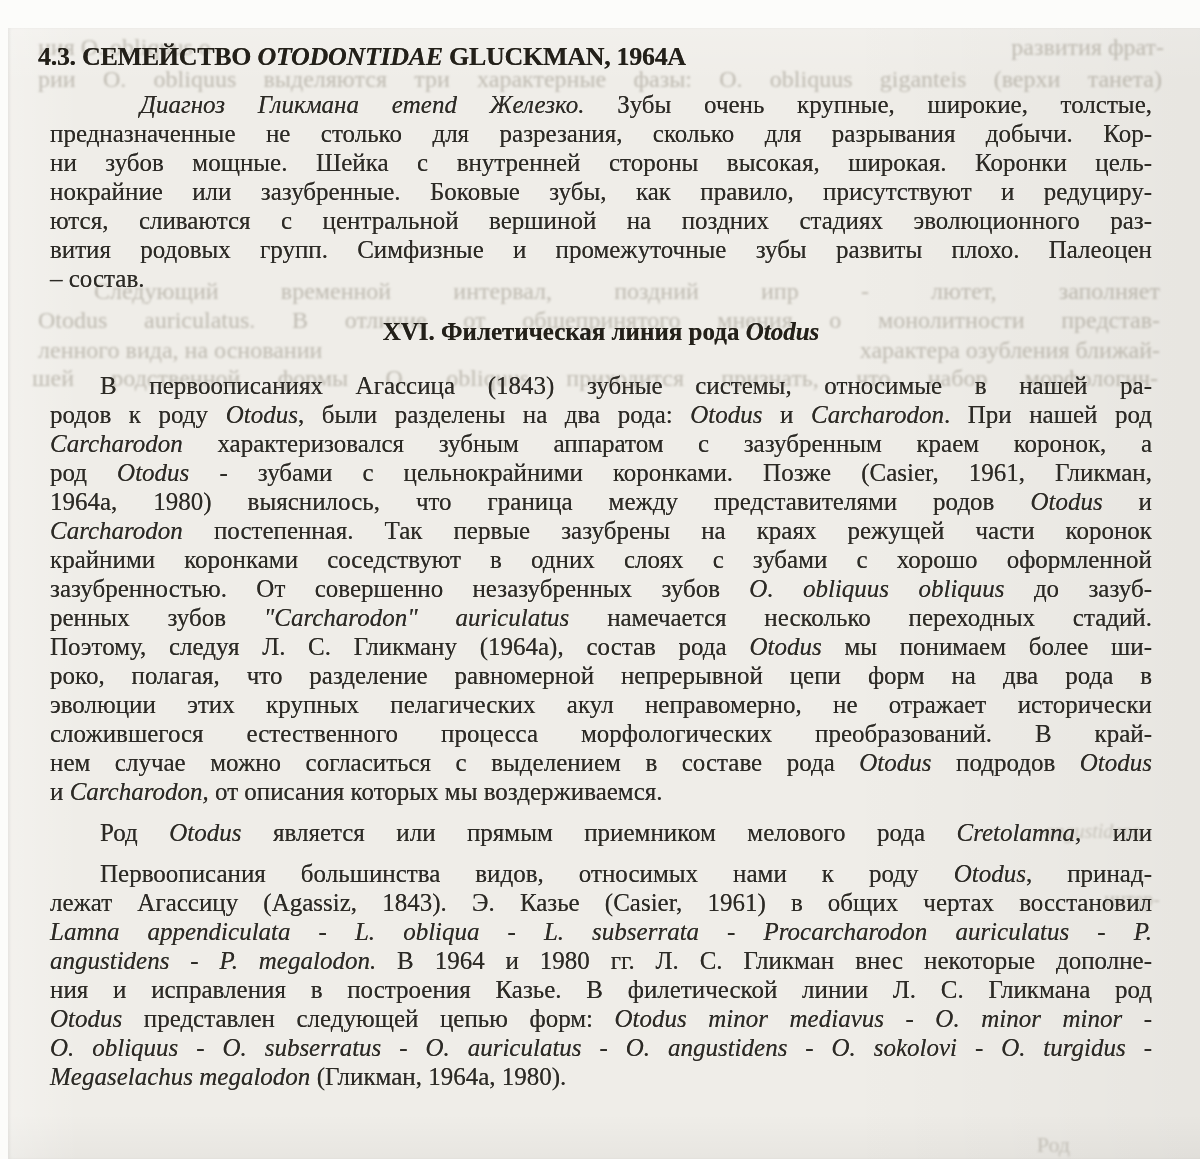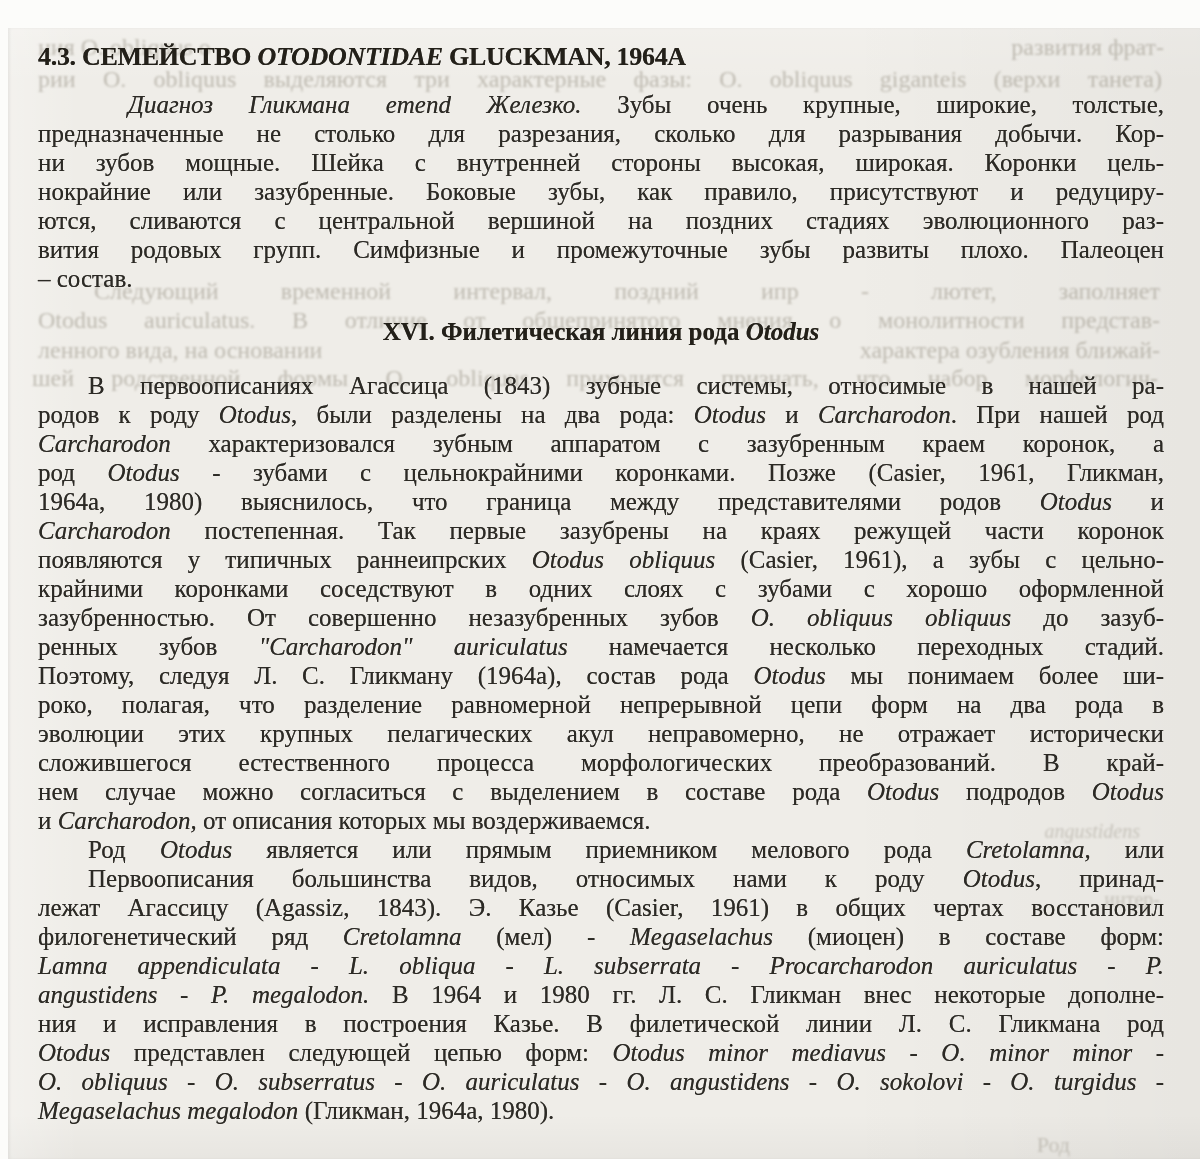--- a/index.html
+++ b/index.html
@@ -43,21 +43,21 @@
     text-shadow:0 0 .5px rgba(44,42,37,.75);
   }
   h1.doc-title{
     margin:0 0 18px 0;font-size:26px;line-height:30px;font-weight:bold;
     letter-spacing:-.3px;color:#232019;
   }
   h2.section-heading{
     margin:24px 0 24px 0;font-size:25px;line-height:30px;font-weight:bold;
     text-align:center;color:#232019;font-family:Liberation Serif, serif;
   }
-  .para{margin:0;}
+  .para{margin:12px;}
   .line{
     text-align:justify;text-align-last:justify;
     height:29px;overflow:visible;white-space:nowrap;
   }
   .line.last{text-align-last:left;}
   .para .line:first-child{text-indent:50px;}
   .para.p0 .line:first-child{text-indent:90px;}
   .it{font-style:italic;}
   .bd{font-weight:bold;}
 </style>
@@ -91,38 +91,36 @@
           <div class="line last"><span class="">– состав.</span></div>
         </div>
         <h2 class="section-heading"><span class="bd">XVI. Филетическая линия рода </span><span class="it bd">Otodus</span></h2>
         <div class="para p1">
           <div class="line"><span class="">В первоописаниях Агассица (1843) зубные системы, относимые в нашей ра-</span></div>
           <div class="line"><span class="">родов к роду </span><span class="it ">Otodus</span><span class="">, были разделены на два рода: </span><span class="it ">Otodus</span><span class=""> и </span><span class="it ">Carcharodon</span><span class="">. При нашей род</span></div>
           <div class="line"><span class="it ">Carcharodon</span><span class=""> характеризовался зубным аппаратом с зазубренным краем коронок, а</span></div>
           <div class="line"><span class="">род </span><span class="it ">Otodus</span><span class=""> - зубами с цельнокрайними коронками. Позже (Casier, 1961, Гликман,</span></div>
           <div class="line"><span class="">1964а, 1980) выяснилось, что граница между представителями родов </span><span class="it ">Otodus</span><span class=""> и</span></div>
           <div class="line"><span class="it ">Carcharodon</span><span class=""> постепенная. Так первые зазубрены на краях режущей части коронок</span></div>
-          <div class="line"><span class="">появляются у типичных раннеипрских </span><span class="it ">Otodus obliquus</span><span class=""> (Casier, 1961), а зубы с цельно-</span></div>
           <div class="line"><span class="">крайними коронками соседствуют в одних слоях с зубами с хорошо оформленной</span></div>
           <div class="line"><span class="">зазубренностью. От совершенно незазубренных зубов </span><span class="it ">O. obliquus obliquus</span><span class=""> до зазуб-</span></div>
           <div class="line"><span class="">ренных зубов </span><span class="it ">"Carcharodon" auriculatus</span><span class=""> намечается несколько переходных стадий.</span></div>
           <div class="line"><span class="">Поэтому, следуя Л. С. Гликману (1964а), состав рода </span><span class="it ">Otodus</span><span class=""> мы понимаем более ши-</span></div>
           <div class="line"><span class="">роко, полагая, что разделение равномерной непрерывной цепи форм на два рода в</span></div>
           <div class="line"><span class="">эволюции этих крупных пелагических акул неправомерно, не отражает исторически</span></div>
           <div class="line"><span class="">сложившегося естественного процесса морфологических преобразований. В край-</span></div>
           <div class="line"><span class="">нем случае можно согласиться с выделением в составе рода </span><span class="it ">Otodus</span><span class=""> подродов </span><span class="it ">Otodus</span></div>
           <div class="line last"><span class="">и </span><span class="it ">Carcharodon,</span><span class=""> от описания которых мы воздерживаемся.</span></div>
         </div>
         <div class="para p2">
           <div class="line"><span class="">Род </span><span class="it ">Otodus</span><span class=""> является или прямым приемником мелового рода </span><span class="it ">Cretolamna,</span><span class=""> или</span></div>
         </div>
         <div class="para p3">
           <div class="line"><span class="">Первоописания большинства видов, относимых нами к роду </span><span class="it ">Otodus</span><span class="">, принад-</span></div>
           <div class="line"><span class="">лежат Агассицу (Agassiz, 1843). Э. Казье (Casier, 1961) в общих чертах восстановил</span></div>
-          <div class="line"><span class="">филогенетический ряд </span><span class="it ">Cretolamna</span><span class=""> (мел) - </span><span class="it ">Megaselachus</span><span class=""> (миоцен) в составе форм:</span></div>
           <div class="line"><span class="it ">Lamna appendiculata - L. obliqua - L. subserrata - Procarcharodon auriculatus - P.</span></div>
           <div class="line"><span class="it ">angustidens - P. megalodon.</span><span class=""> В 1964 и 1980 гг. Л. С. Гликман внес некоторые дополне-</span></div>
           <div class="line"><span class="">ния и исправления в построения Казье. В филетической линии Л. С. Гликмана род</span></div>
           <div class="line"><span class="it ">Otodus</span><span class=""> представлен следующей цепью форм: </span><span class="it ">Otodus minor mediavus - O. minor minor -</span></div>
           <div class="line"><span class="it ">O. obliquus - O. subserratus - O. auriculatus - O. angustidens - O. sokolovi - O. turgidus -</span></div>
           <div class="line last"><span class="it ">Megaselachus megalodon</span><span class=""> (Гликман, 1964а, 1980).</span></div>
         </div>
       </div>
   </div>
 </div>

